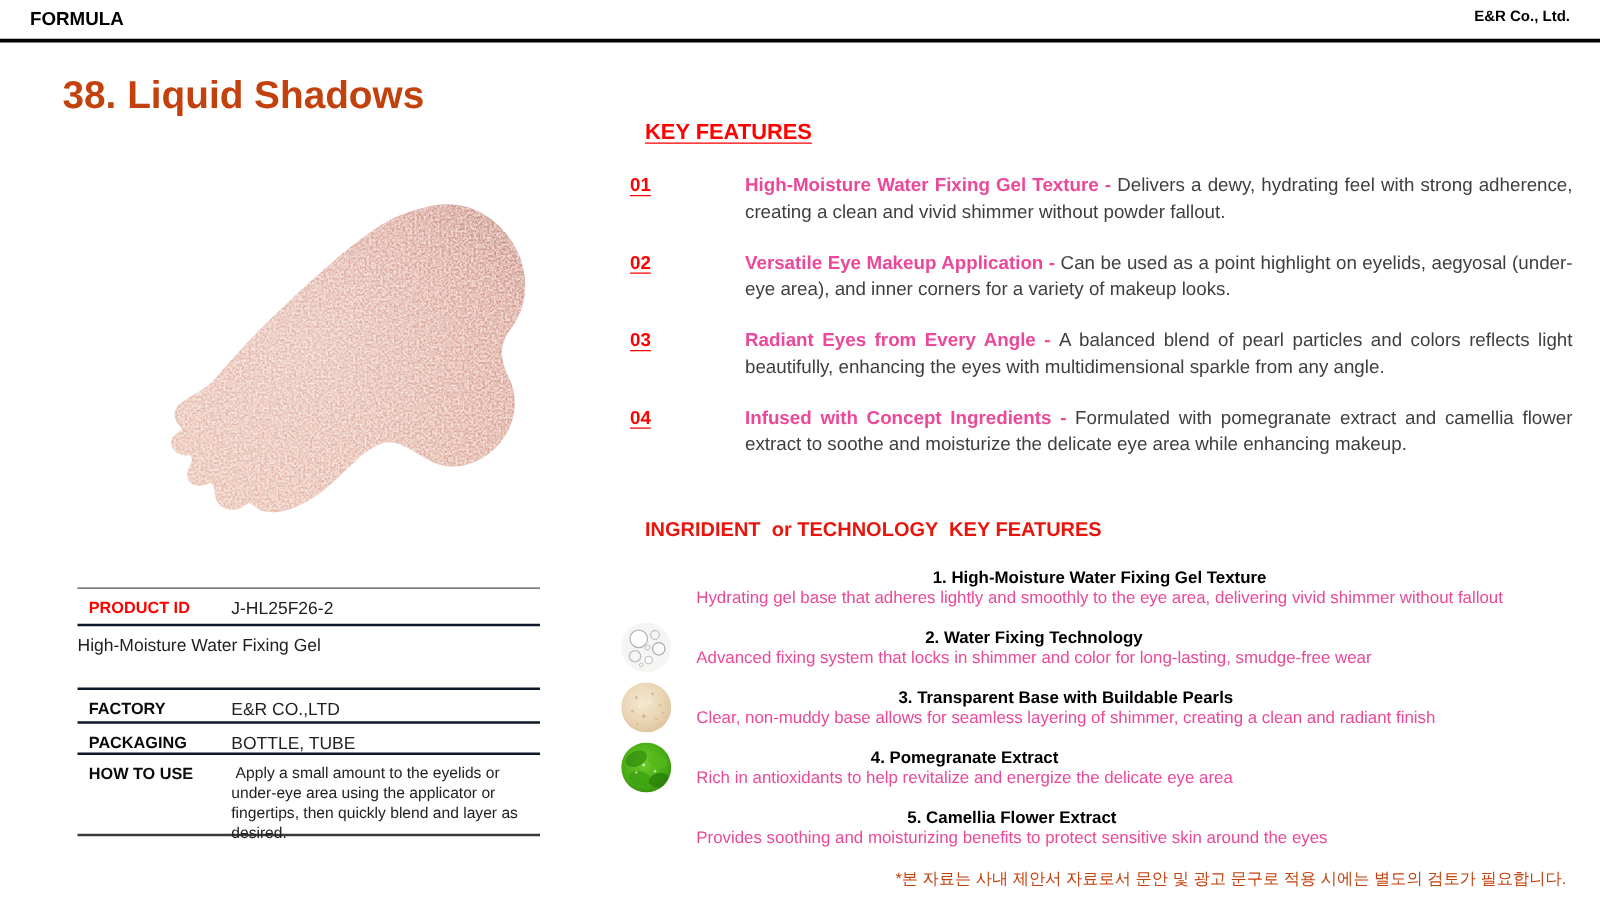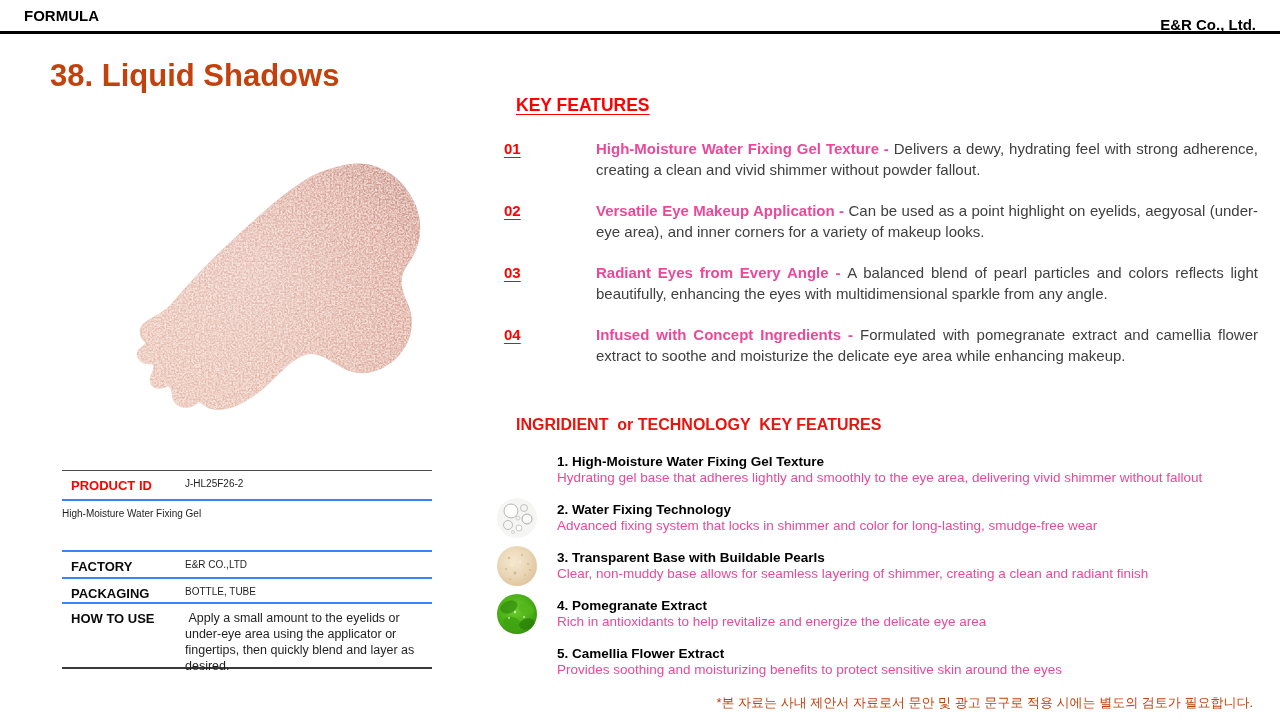--- a/index.html
+++ b/index.html
@@ -6,37 +6,37 @@
   html,body { width:1280px; height:720px; }
   body {
     position:relative;
     background:#ffffff;
     font-family:"Liberation Sans", sans-serif;
     overflow:hidden;
     color:#000;
   }
   
   .hdr-left  { position:absolute; left:24px;  top:7px; font-size:15px; font-weight:bold; }
-  .hdr-right { position:absolute; right:24px; top:16px; font-size:15px; font-weight:bold; }
+  .hdr-right { position:absolute; right:24px; top:6px; font-size:12px; font-weight:bold; }
   .hdr-rule  { position:absolute; left:0; top:31px; width:1280px; height:3px; background:#000; }
   
   .slide-title { position:absolute; left:50px; top:58px; font-size:31px; font-weight:bold; color:#c2410c; }
   
   .swatch { position:absolute; left:112px; top:150px; width:316px; height:276px; }
   
   .ptable { position:absolute; left:62px; top:470px; width:370px; border-top:1px solid #4d4d4d; }
-  .prow  { display:flex; border-bottom:2px solid #3b82f6; }
+  .prow  { display:flex; border-bottom:2px solid #0f172a; }
   .prow.r1 { height:30px; }
   .prow.r2 { height:51px; }
   .prow.r3 { height:27px;justify-content:space-between; }
   .prow.r4 { height:25px; }
   .prow.r5 { height:65px; border-bottom:2px solid #3a3a3a; }
   .plabel { width:123px; flex:none; padding:7px 0 0 9px; font-size:13px; font-weight:bold; color:#0a0a0a; }
   .plabel.red { color:#ff0000; }
-  .pvalue { flex:1; padding-top:7px; font-size:10px; color:#1f1f1f; }
+  .pvalue { flex:1; padding-top:7px; font-size:14px; color:#1f1f1f; }
   .pvalue.small { font-size:12.5px; line-height:16px; white-space:pre-wrap; padding-top:6px; }
   
   .kf-heading {
     position:absolute; left:516px; top:95px;
     font-size:17.5px; font-weight:bold; color:#ff0000;
     text-decoration:underline; text-underline-offset:3px;
   }
   .kf-list { position:absolute; left:504px; top:138px; width:754px; }
   .kf-item { display:flex; margin-bottom:20px;gap:48px; }
   .kf-num  {
@@ -46,21 +46,21 @@
   .kf-text { flex:1; font-size:15px; line-height:21px; color:#3f3f3f; text-align:justify; }
   .kf-lead { font-weight:bold; color:#ec4899;margin-top:40px; }
   
   .ing-heading {
     position:absolute; left:516px; top:416px;
     font-size:16px; font-weight:bold; color:#e8150d; white-space:pre-wrap;
   }
   .ing-list { position:absolute; left:497px; top:446px; width:762px; }
   .ing-item { display:flex; align-items:center; height:48px; }
   .ing-icon { width:60px; flex:none; display:flex; align-items:center; }
-  .ing-title { font-size:13.5px; font-weight:bold; color:#000; line-height:16px; }
+  .ing-title { font-size:13.5px; font-weight:bold; color:#000; line-height:16px;text-align:center; }
   .ing-desc  { font-size:13.5px; color:#ec4899; line-height:16px; }
   
   .footer { position:absolute; right:27px; top:694px; font-size:13px; color:#c2410c;text-align:center; }
 </style>
 </head>
 <body>
 
 <div class="hdr-left">FORMULA</div>
 <div class="hdr-right">E&amp;R Co., Ltd.</div>
 <div class="hdr-rule"></div>

